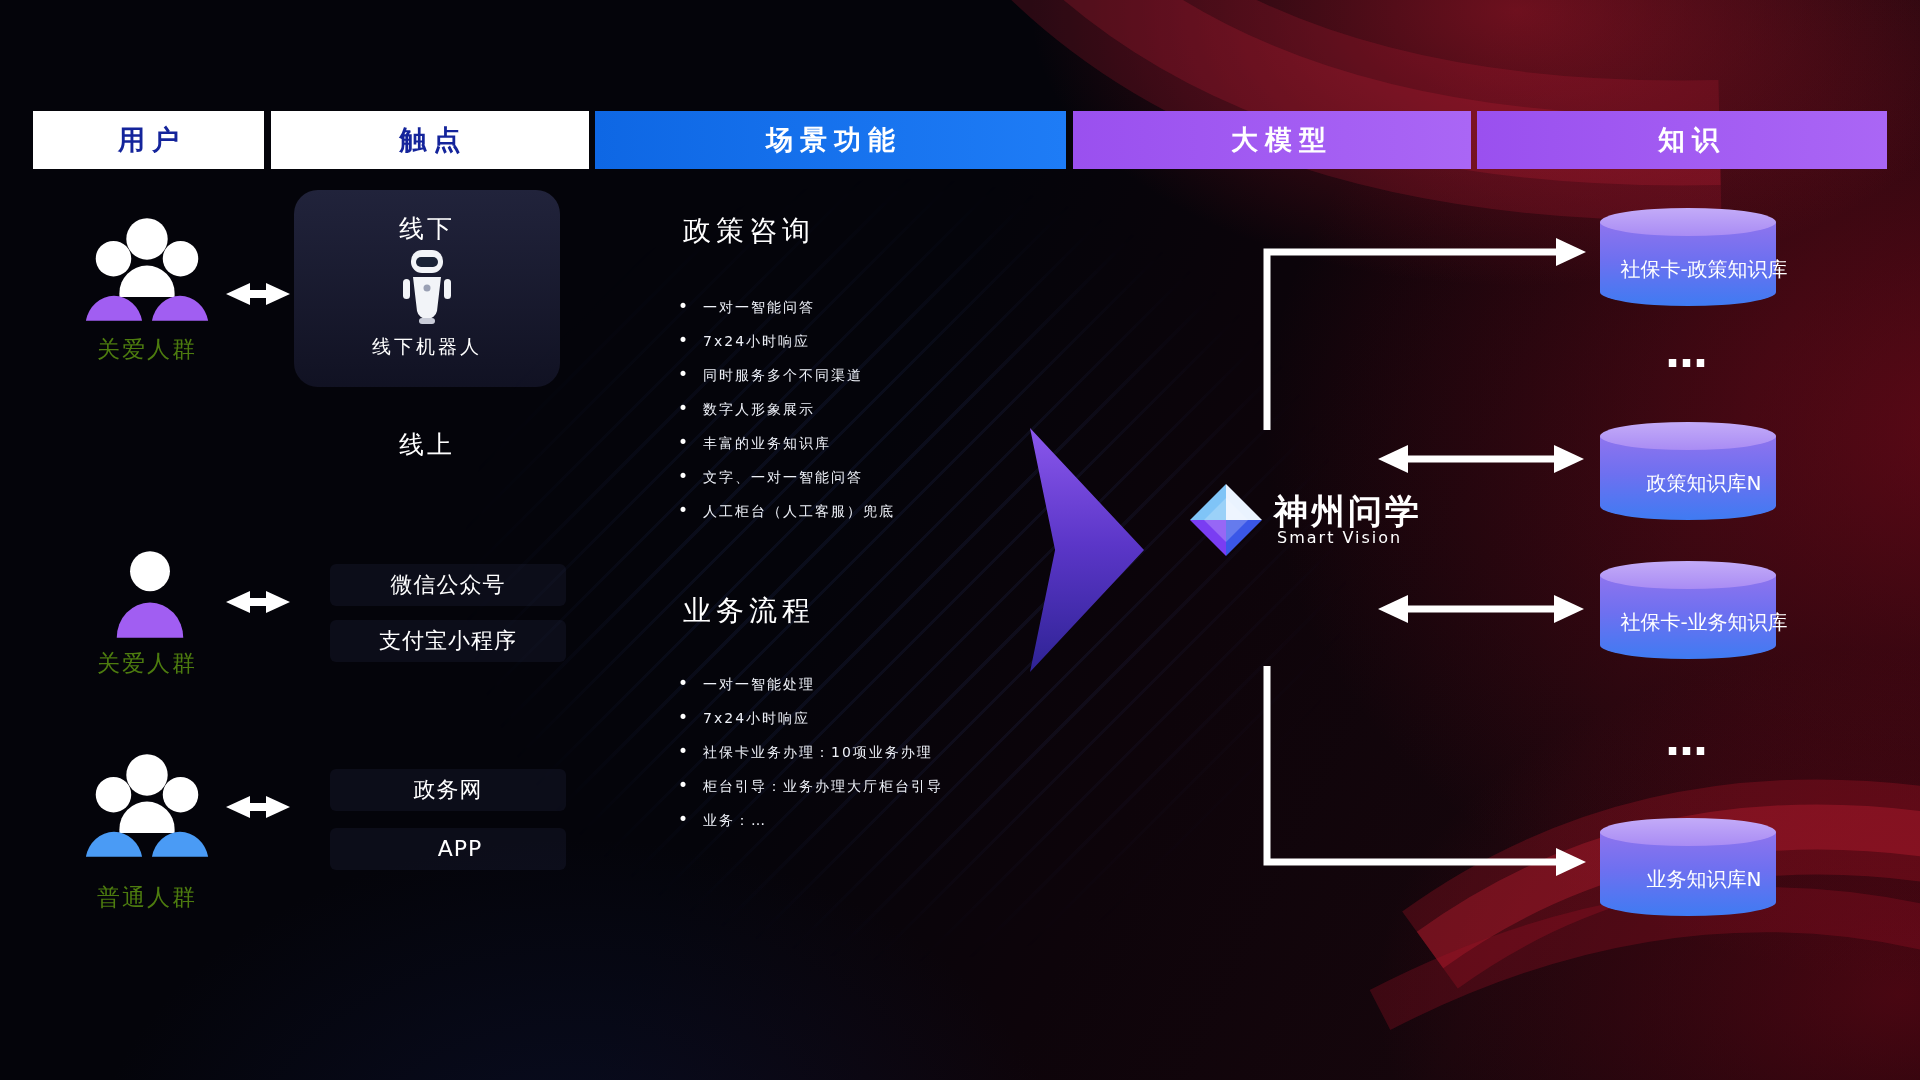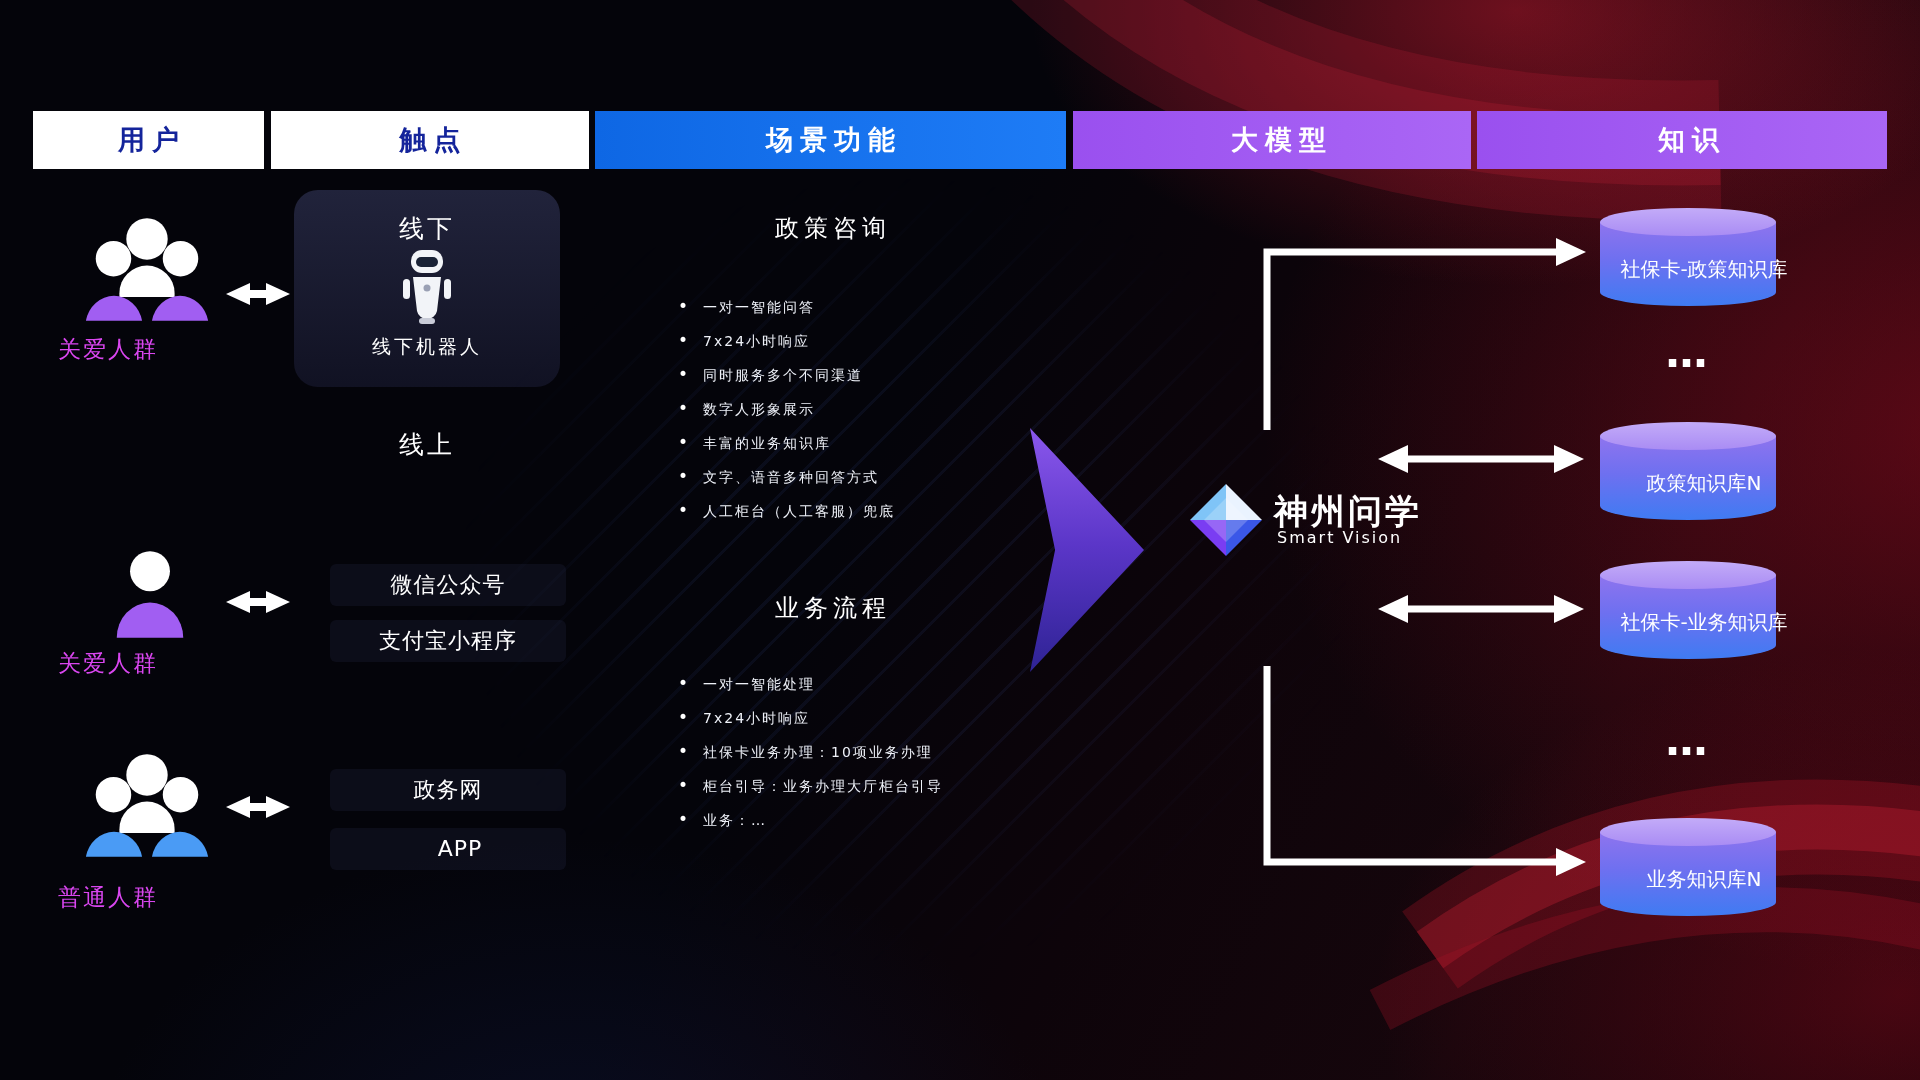--- a/index.html
+++ b/index.html
@@ -34,36 +34,36 @@
     position:absolute; top:111px; height:58px;
     display:flex; align-items:center; justify-content:center;
     font-size:27px; font-weight:bold; letter-spacing:7px; text-indent:7px;
   }
   .hdr-white  { background:#ffffff; color:#14249b; }
   .hdr-blue   { background:linear-gradient(90deg,#0e67e4,#1e7cf6); color:#ffffff; }
   .hdr-purple { background:linear-gradient(90deg,#9a50ef,#aa66f5); color:#ffffff;padding-left:13px; }
 
   
   .user-icon { position:absolute; }
-  .user-label { position:absolute; width:178px; text-align:left; color:#d946ef; font-size:23px; letter-spacing:2px; }
+  .user-label { position:absolute; width:178px; text-align:center; color:#4d7c0f; font-size:23px; letter-spacing:2px; }
 
   
   .robot-box {
     position:absolute; left:294px; top:190px; width:266px; height:197px; border-radius:24px;
     background:linear-gradient(180deg, rgba(84,90,146,0.36), rgba(32,34,64,0.46));
   }
   .tp-title { position:absolute; text-align:center; color:#ffffff; font-size:25px; letter-spacing:3px; }
   .pill {
     position:absolute; left:330px; width:236px; height:42px; line-height:42px;
     text-align:center; color:#ffffff; font-size:22px; letter-spacing:1px;
     background:rgba(120,132,205,0.08); border-radius:6px;
   }
 
   
-  .sec-title { position:absolute; width:300px; text-align:center; color:#ffffff; font-size:24px; letter-spacing:5px; }
+  .sec-title { position:absolute; width:300px; color:#ffffff; font-size:28px; letter-spacing:5px; }
   .bullets { position:absolute; list-style:none; }
   .bullets li { font-size:14px; line-height:33px; color:#eef1f8; white-space:nowrap; letter-spacing:2px; }
   .bullets li::before { content:"•"; color:#ffffff; margin-right:13px; font-size:17px; }
 
   
   .big-arrow {
     position:absolute; left:1030px; top:428px; width:114px; height:244px;
     background:linear-gradient(180deg, #8a57ec 0%, #5b36c8 48%, #2e2394 100%);
     clip-path:polygon(0 0, 100% 50%, 0 100%, 22% 50%);
   }
@@ -161,21 +161,21 @@
   <div class="pill" style="top:769px;">政务网</div>
   <div class="pill" style="top:828px;padding-left:24px;">APP</div>
 
   <div class="sec-title" style="left:683px; top:212px;">政策咨询</div>
   <ul class="bullets" style="left:678px; top:290px;">
     <li>一对一智能问答</li>
     <li>7x24小时响应</li>
     <li>同时服务多个不同渠道</li>
     <li>数字人形象展示</li>
     <li>丰富的业务知识库</li>
-    <li>文字、语音多种回答方式</li>
+    <li>文字、一对一智能问答</li>
     <li>人工柜台（人工客服）兜底</li>
   </ul>
 
   <div class="sec-title" style="left:683px; top:592px;">业务流程</div>
   <ul class="bullets" style="left:678px; top:667px;">
     <li>一对一智能处理</li>
     <li>7x24小时响应</li>
     <li>社保卡业务办理：10项业务办理</li>
     <li>柜台引导：业务办理大厅柜台引导</li>
     <li>业务：…</li>

